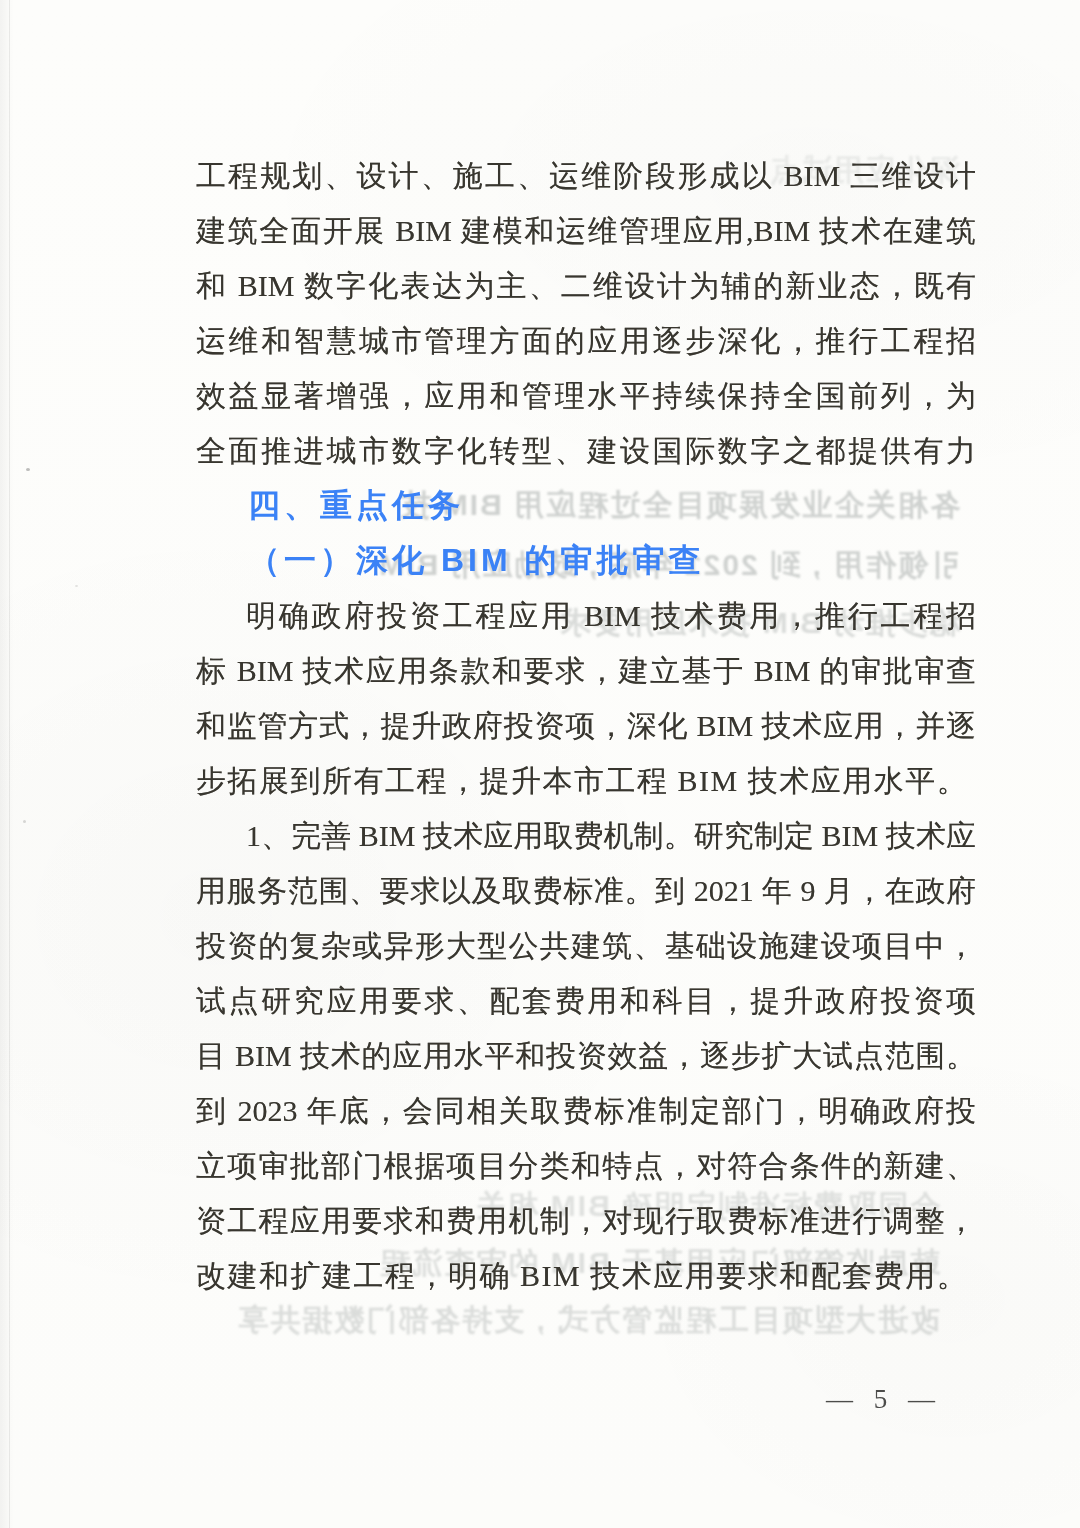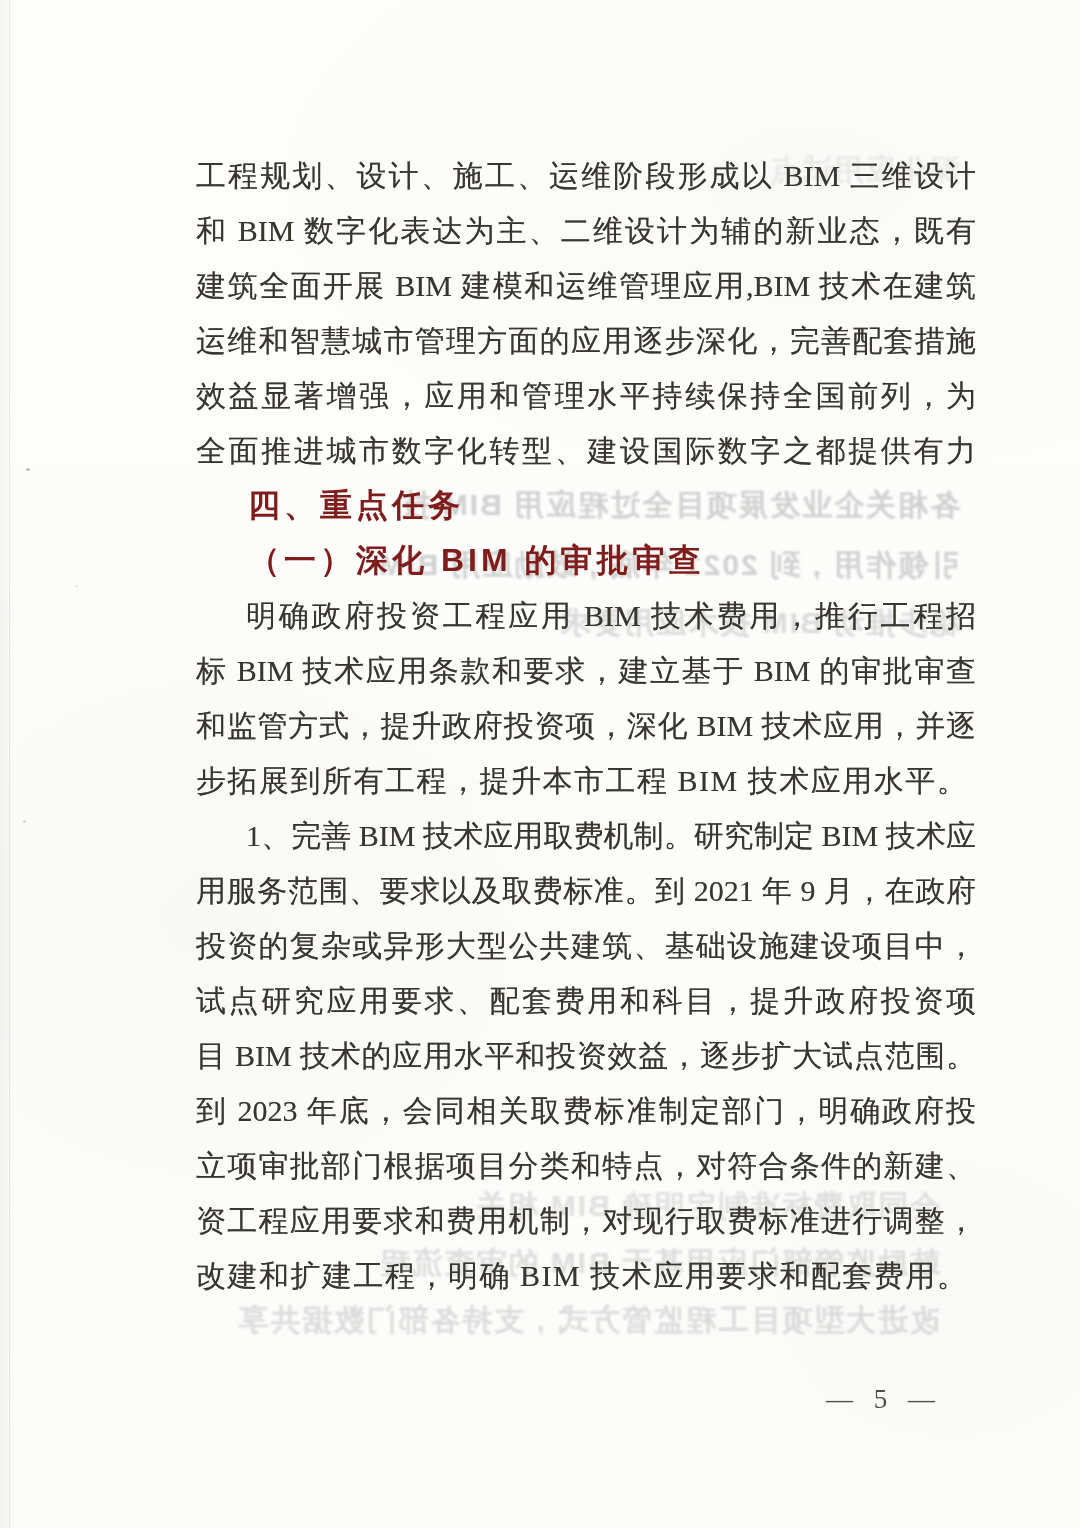--- a/index.html
+++ b/index.html
@@ -73,21 +73,21 @@
     white-space:normal;
     text-align:justify;
     text-align-last:justify;
     overflow:hidden;
   }
   .line.ind{text-indent:50px;}
   .line.h{
     font-family:"Liberation Sans","DejaVu Sans",sans-serif;
     font-weight:700;
     font-size:32px;
-    color:#7f1d1d;
+    color:#3b82f6;
     padding-left:52px;
     letter-spacing:4px;
     text-shadow:none;
   }
   .page-number{
     position:absolute;left:826px;top:1384px;
     font-size:27px;color:#4c4c4a;
     letter-spacing:7px;
     white-space:nowrap;
   }
@@ -105,23 +105,23 @@
 <div class="bleed b0">各相关企业发展项目全过程应用 BIM 技</div>
 <div class="bleed b1">引领作用，到 2021 年底，鼓励应用 BIM</div>
 <div class="bleed b2">稳步推动 BIM 技术应用要求</div>
 <div class="bleed b3">会同取费标准制定明确 BIM 相关</div>
 <div class="bleed b4">鼓励监管部门应用基于 BIM 的审查流程</div>
 <div class="bleed b5">改进大型项目工程监管方式，支持各部门数据共享</div>
 <div class="bleed b6">深化应用试点</div>
 
 <div class="textblock">
   <div class="line j">工程规划、设计、施工、运维阶段形成以 BIM 三维设计</div>
+  <div class="line j">建筑全面开展 BIM 建模和运维管理应用,BIM 技术在建筑</div>
   <div class="line j">和 BIM 数字化表达为主、二维设计为辅的新业态，既有</div>
-  <div class="line j">建筑全面开展 BIM 建模和运维管理应用,BIM 技术在建筑</div>
-  <div class="line j">运维和智慧城市管理方面的应用逐步深化，完善配套措施</div>
+  <div class="line j">运维和智慧城市管理方面的应用逐步深化，推行工程招</div>
   <div class="line j">效益显著增强，应用和管理水平持续保持全国前列，为</div>
   <div class="line j">全面推进城市数字化转型、建设国际数字之都提供有力</div>
   <div class="line h">四、重点任务</div>
   <div class="line h">（一）深化 BIM 的审批审查</div>
   <div class="line j ind">明确政府投资工程应用 BIM 技术费用，推行工程招</div>
   <div class="line j">标 BIM 技术应用条款和要求，建立基于 BIM 的审批审查</div>
   <div class="line j">和监管方式，提升政府投资项，深化 BIM 技术应用，并逐</div>
   <div class="line">步拓展到所有工程，提升本市工程 BIM 技术应用水平。</div>
   <div class="line j ind">1、完善 BIM 技术应用取费机制。研究制定 BIM 技术应</div>
   <div class="line j">用服务范围、要求以及取费标准。到 2021 年 9 月，在政府</div>

